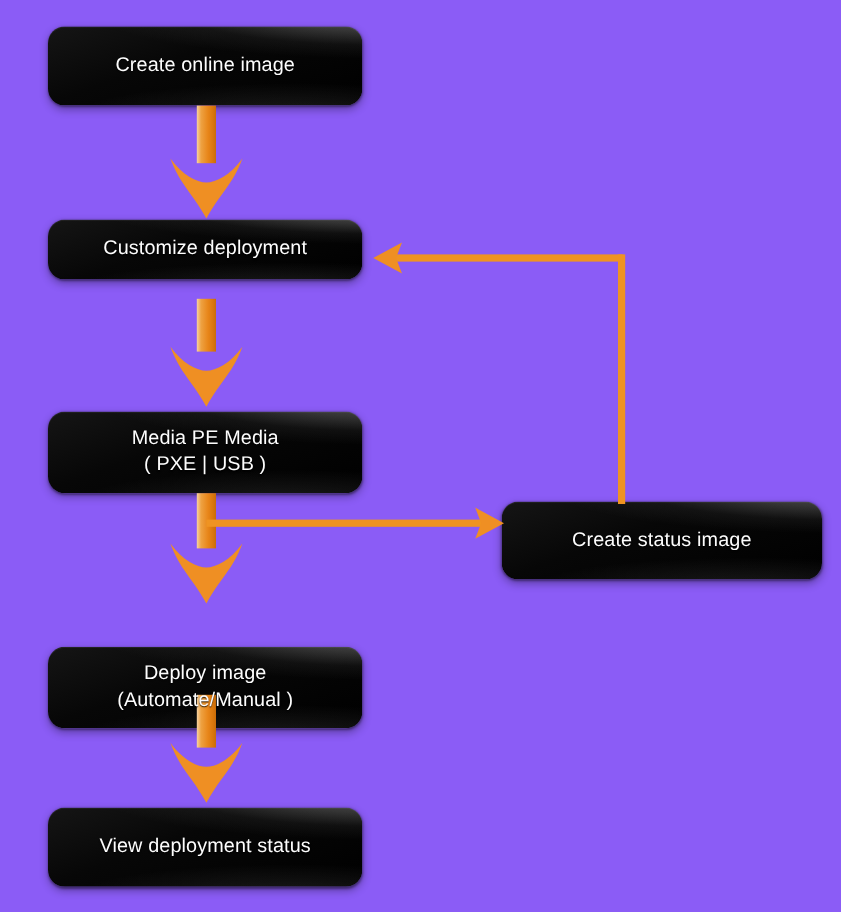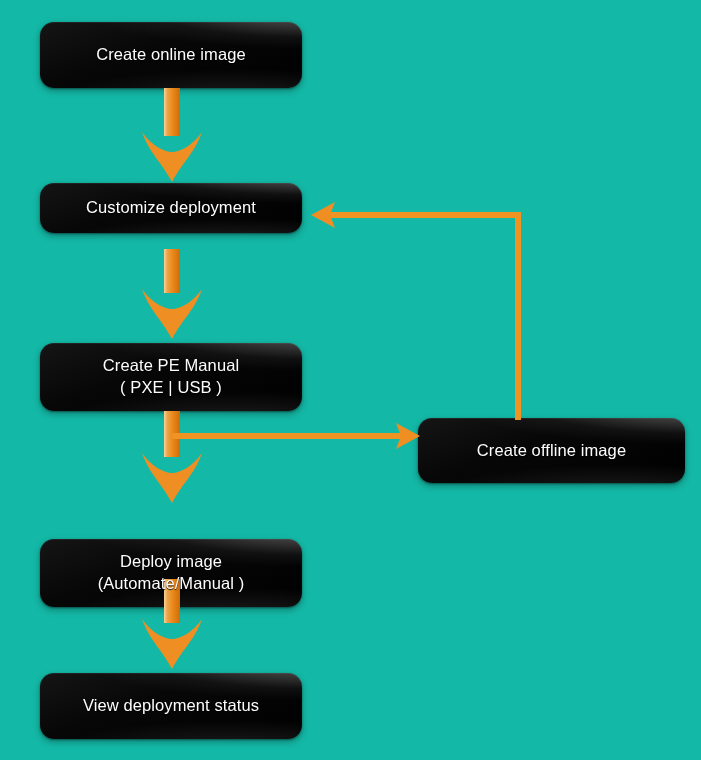--- a/index.html
+++ b/index.html
@@ -4,21 +4,21 @@
 <style>
   html, body {
     margin: 0;
     padding: 0;
     background: #ffffff;
   }
   #canvas {
     position: relative;
     width: 701px;
     height: 760px;
-    background: #14b8a6;
+    background: #8b5cf6;
     font-family: "Liberation Sans", sans-serif;
     overflow: hidden;
   }
 
   
   .node {
     position: absolute;
     border-radius: 14px;
     background:
       
@@ -76,26 +76,26 @@
 
   <div class="node" style="left:40px; top:22px; width:262px; height:66px;">
     <span class="label">Create online image</span>
   </div>
 
   <div class="node" style="left:40px; top:183px; width:262px; height:50px;">
     <span class="label">Customize deployment</span>
   </div>
 
   <div class="node" style="left:40px; top:343px; width:262px; height:68px;">
-    <span class="label">Create PE Manual
+    <span class="label">Media PE Media
 ( PXE | USB )</span>
   </div>
 
   <div class="node" style="left:418px; top:418px; width:267px; height:65px;">
-    <span class="label">Create offline image</span>
+    <span class="label">Create status image</span>
   </div>
 
   <div class="node" style="left:40px; top:539px; width:262px; height:68px;">
     <span class="label">Deploy image
 (Automate/Manual )</span>
   </div>
 
   <div class="node" style="left:40px; top:673px; width:262px; height:66px;text-align:right;">
     <span class="label">View deployment status</span>
   </div>

